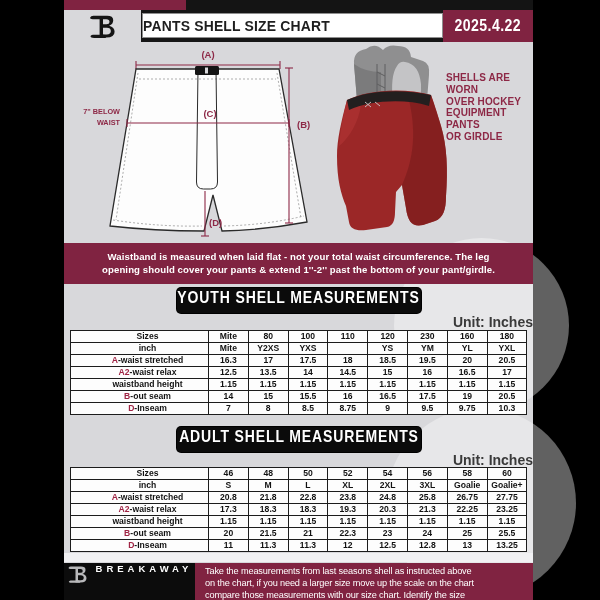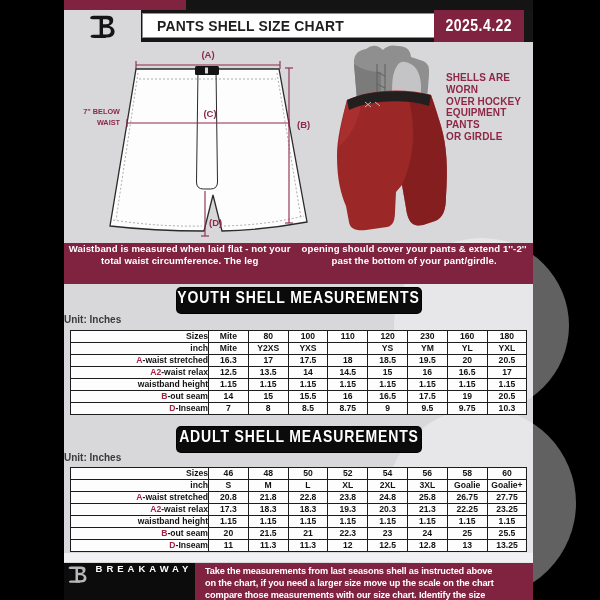--- a/index.html
+++ b/index.html
@@ -11,64 +11,64 @@
   .wm1{left:330px;top:238px;width:175px;height:175px;}
   .wm2{left:322px;top:408px;width:190px;height:190px;}
 
   
   .top-strip{position:absolute;left:0;top:0;width:100%;height:10px;background:#141414;}
   .top-strip .maroon-seg{position:absolute;left:0;top:0;width:122px;height:10px;background:#802341;}
   .header{position:absolute;left:0;top:10px;width:100%;height:32px;background:#161616;}
   .logo-box{position:absolute;left:0;top:0;width:77px;height:32px;background:#d8d8db;
             display:flex;align-items:center;justify-content:center;}
   .title-box{position:absolute;left:78px;top:3px;width:301px;height:25px;background:#fff;
-             border:1px solid #8f8f8f;display:flex;align-items:center;padding-left:14px;box-sizing:border-box;}
+             border:1px solid #8f8f8f;display:flex;align-items:center;box-sizing:border-box;}
   .title-text{font-size:14.5px;font-weight:700;color:#1e1e1e;display:inline-block;
               transform:scaleX(0.96);transform-origin:left center;letter-spacing:0.2px;}
-  .date-box{position:absolute;right:9px;top:0;width:90px;height:32px;background:#802341;
+  .date-box{position:absolute;right:0;top:0;width:90px;height:32px;background:#802341;
             display:flex;align-items:center;justify-content:center;}
   .date-text{color:#fff;font-size:16px;font-weight:800;display:inline-block;
              transform:scaleX(0.88);letter-spacing:0.5px;}
 
   
   .diagram{position:absolute;left:0;top:42px;width:469px;height:201px;}
   .shorts-svg{position:absolute;left:0;top:0;}
   .pants-svg{position:absolute;left:271px;top:0;}
   .side-note{position:absolute;left:382px;top:30px;width:86px;font-size:10px;font-weight:700;
              color:#8d2846;line-height:11.8px;letter-spacing:0.1px;}
 
   
   .info-banner{position:absolute;left:0;top:243px;width:100%;height:41px;background:#802341;
-               color:#fff;display:flex;flex-direction:row;justify-content:center;
+               color:#fff;display:flex;flex-direction:column;justify-content:center;
                text-align:center;font-size:9.6px;font-weight:700;line-height:12.4px;letter-spacing:0.1px;}
 
   
   .pill{position:absolute;left:50%;transform:translateX(-50%);width:244px;height:25px;background:#0b0b0b;
         border-radius:4px;display:flex;justify-content:center;box-shadow:0 0 0 1px #000;}
   .pill-y{top:288px;} .pill-a{top:427px;}
   .pill-text{color:#fff;font-size:16.5px;font-weight:700;white-space:nowrap;display:inline-block;
              transform:scaleX(0.85);letter-spacing:1px;}
-  .unit{position:absolute;left:0;width:100%;text-align:left;font-size:10px;color:#3a3a3a;font-weight:600;}
+  .unit{position:absolute;left:0;width:100%;text-align:right;font-size:14px;color:#3a3a3a;font-weight:600;}
   .unit-y{top:314px;} .unit-a{top:452px;}
 
   
   .table-wrap{position:absolute;left:6px;width:457px;}
   .tw-y{top:330px;} .tw-a{top:467px;}
   .meas-table{border-collapse:collapse;table-layout:fixed;width:457px;background:#fdfdfd;}
   .meas-table td{border:1px solid #1c1c1c;height:11px;font-size:8.6px;font-weight:700;
                  text-align:center;color:#121212;padding:0;line-height:11px;overflow:hidden;white-space:nowrap;}
-  .meas-table td.lbl{text-align:right;padding-left:16px;}
+  .meas-table td.lbl{text-align:center;padding-left:16px;}
   .pfx{color:#a02545;}
 
   
   .pre-footer{position:absolute;left:0;top:553px;width:100%;height:9px;background:#f1f1f3;}
   .footer{position:absolute;left:0;top:563px;width:100%;height:37px;display:flex;}
   .footer-logo{width:131px;background:#0c0c0c;display:flex;align-items:flex-start;justify-content:center;gap:7px;}
   .brand-text{color:#fff;font-size:9.5px;font-weight:700;letter-spacing:4px;}
-  .footer-note{flex:1;background:#802341;color:#fff;font-size:9.2px;font-weight:700;
+  .footer-note{flex:1;background:#802341;color:#fff;font-size:9.2px;font-weight:400;
                line-height:11.8px;letter-spacing:-0.15px;padding:3px 4px 0 10px;box-sizing:border-box;}
 </style>
 </head>
 <body>
 
 <div class="doc">
 
   <div class="wm wm1"></div>
   <div class="wm wm2"></div>
 

